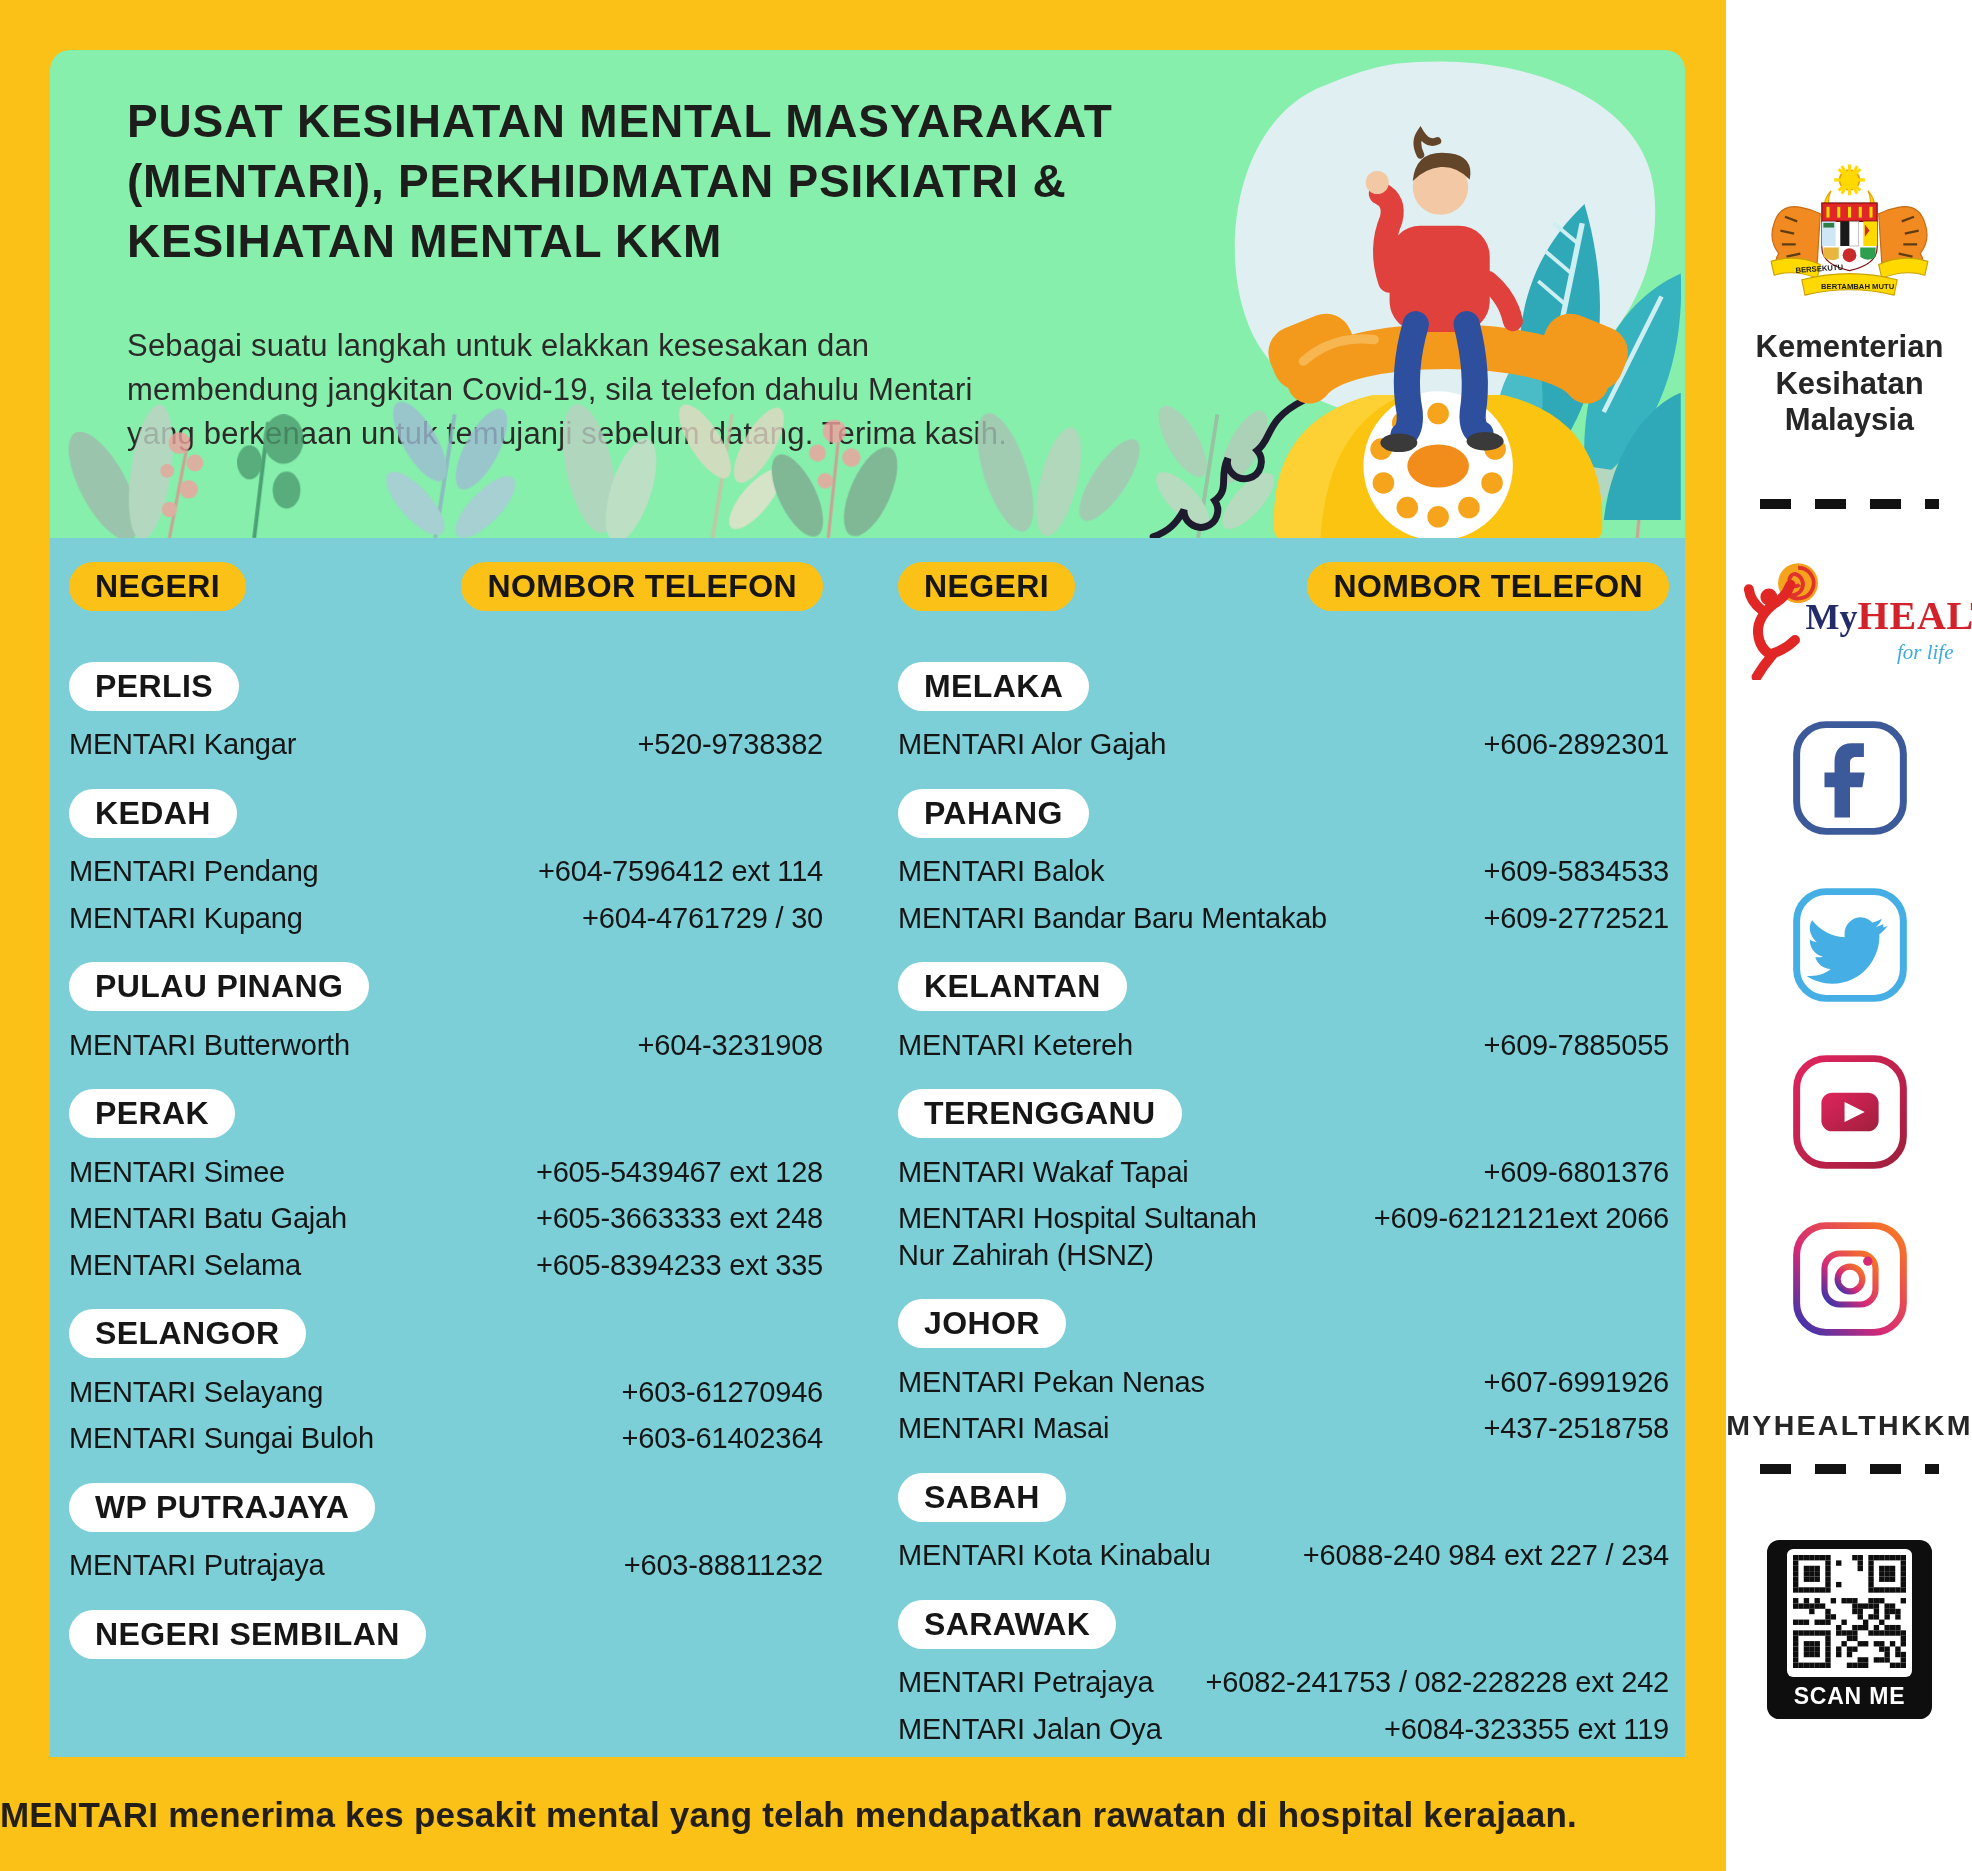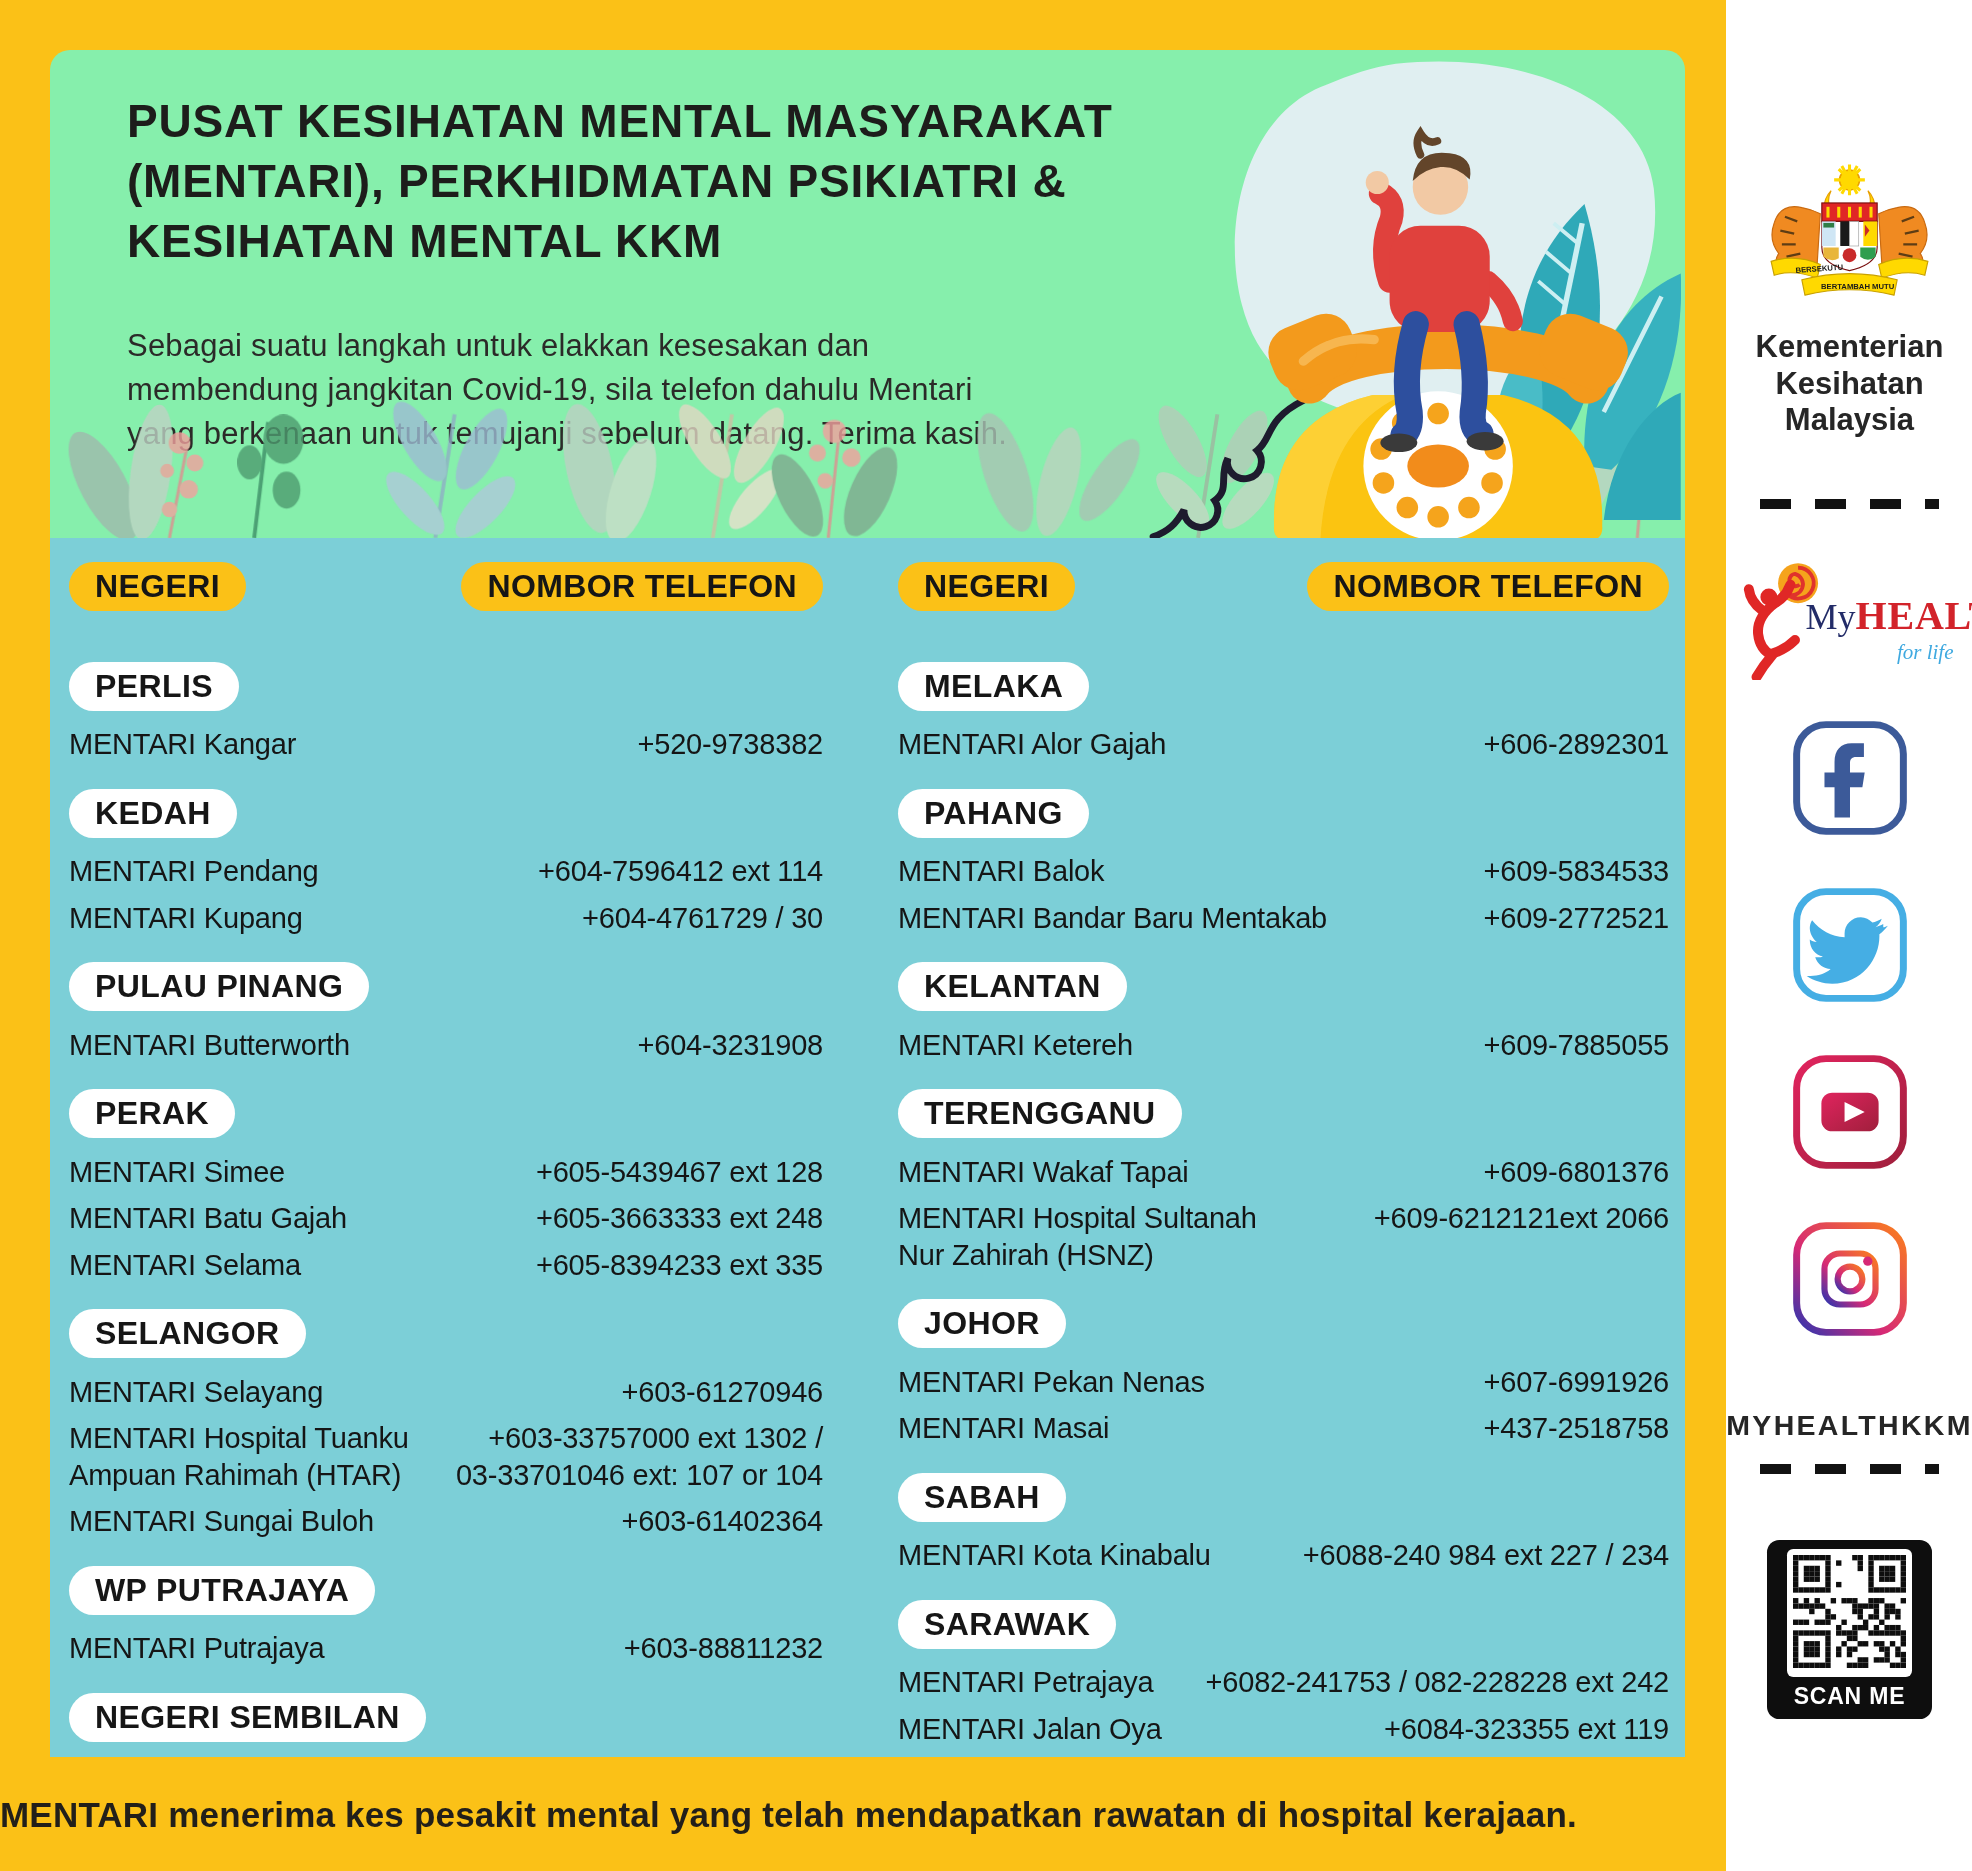--- a/index.html
+++ b/index.html
@@ -71,21 +71,21 @@
     text-align:center;white-space:pre-line;color:#262626;
   }
   .dashes{
     width:179px;height:10px;margin-top:60px;
     background:repeating-linear-gradient(90deg,#121212 0 31px,transparent 31px 55px);
   }
   .dashes.second{margin-top:21.6px;}
   .myhealth{margin-top:51px;position:relative;width:220px;height:123px;}
   .myhealth .figure{position:absolute;left:-4.6px;top:-3.1px;}
   .myhealth .words{position:absolute;left:66px;top:32px;font-family:"Liberation Serif",serif;white-space:nowrap;}
-  .myhealth .my{font-size:36px;font-weight:400;color:#232C68;}
+  .myhealth .my{font-size:36px;font-weight:700;color:#232C68;}
   .myhealth .health{font-size:40px;font-weight:700;color:#D2232A;letter-spacing:0.8px;}
   .myhealth .tag{
     position:absolute;left:91px;top:80px;width:123px;text-align:right;
     font-style:italic;font-size:21px;color:#3FA9E0;font-family:"Liberation Serif",serif;
   }
   .social{margin-top:37px;display:flex;flex-direction:column;align-items:center;}
   .social .icon{margin-bottom:51px;}
   .handle{margin-top:21.6px;font-size:28.5px;font-weight:800;letter-spacing:2.3px;color:#262626;}
   .qr-wrap{
     margin-top:66px;width:146px;background:#0E0E0E;border-radius:12.3px;
@@ -267,25 +267,20 @@
             </div><div class="row">
               <div class="name">MENTARI Batu Gajah</div>
               <div class="phone">+605-3663333 ext 248</div>
             </div><div class="row">
               <div class="name">MENTARI Selama</div>
               <div class="phone">+605-8394233 ext 335</div>
             </div></div>
           <div class="group"><div class="pill white">SELANGOR</div><div class="row">
               <div class="name">MENTARI Selayang</div>
               <div class="phone">+603-61270946</div>
-            </div><div class="row">
-              <div class="name">MENTARI Hospital Tuanku
-Ampuan Rahimah (HTAR)</div>
-              <div class="phone">+603-33757000 ext 1302 /
-03-33701046  ext: 107 or 104</div>
             </div><div class="row">
               <div class="name">MENTARI Sungai Buloh</div>
               <div class="phone">+603-61402364</div>
             </div></div>
           <div class="group"><div class="pill white">WP PUTRAJAYA</div><div class="row">
               <div class="name">MENTARI Putrajaya</div>
               <div class="phone">+603-88811232</div>
             </div></div>
           <div class="group"><div class="pill white">NEGERI SEMBILAN</div></div>
         </div>

